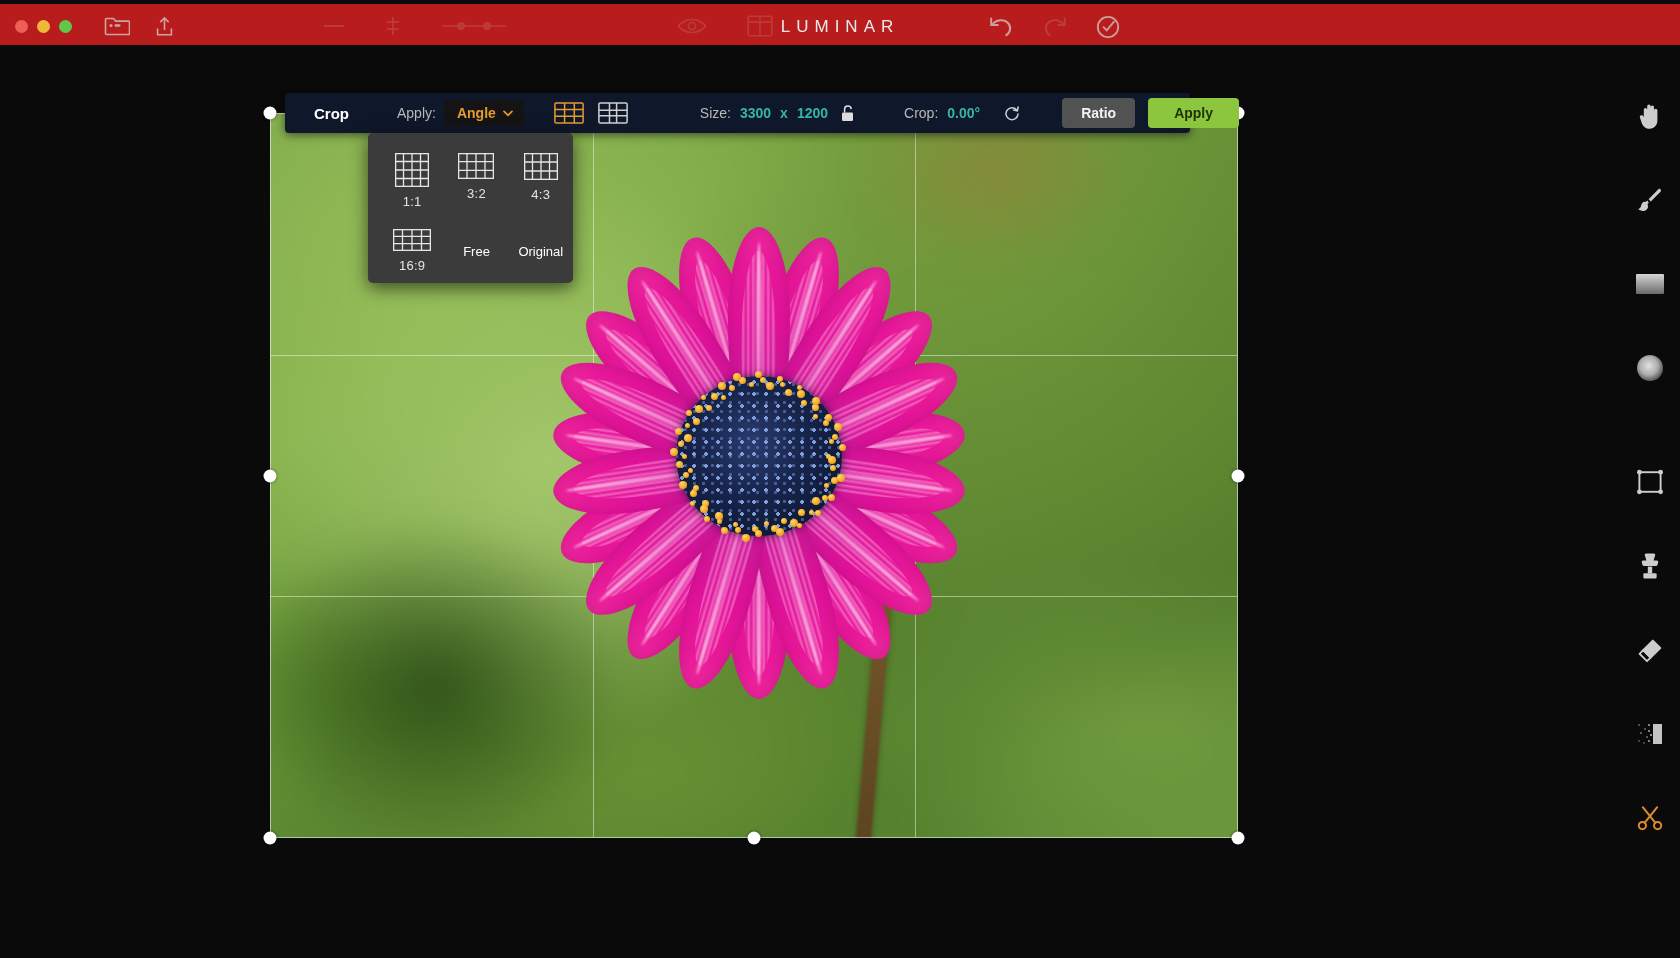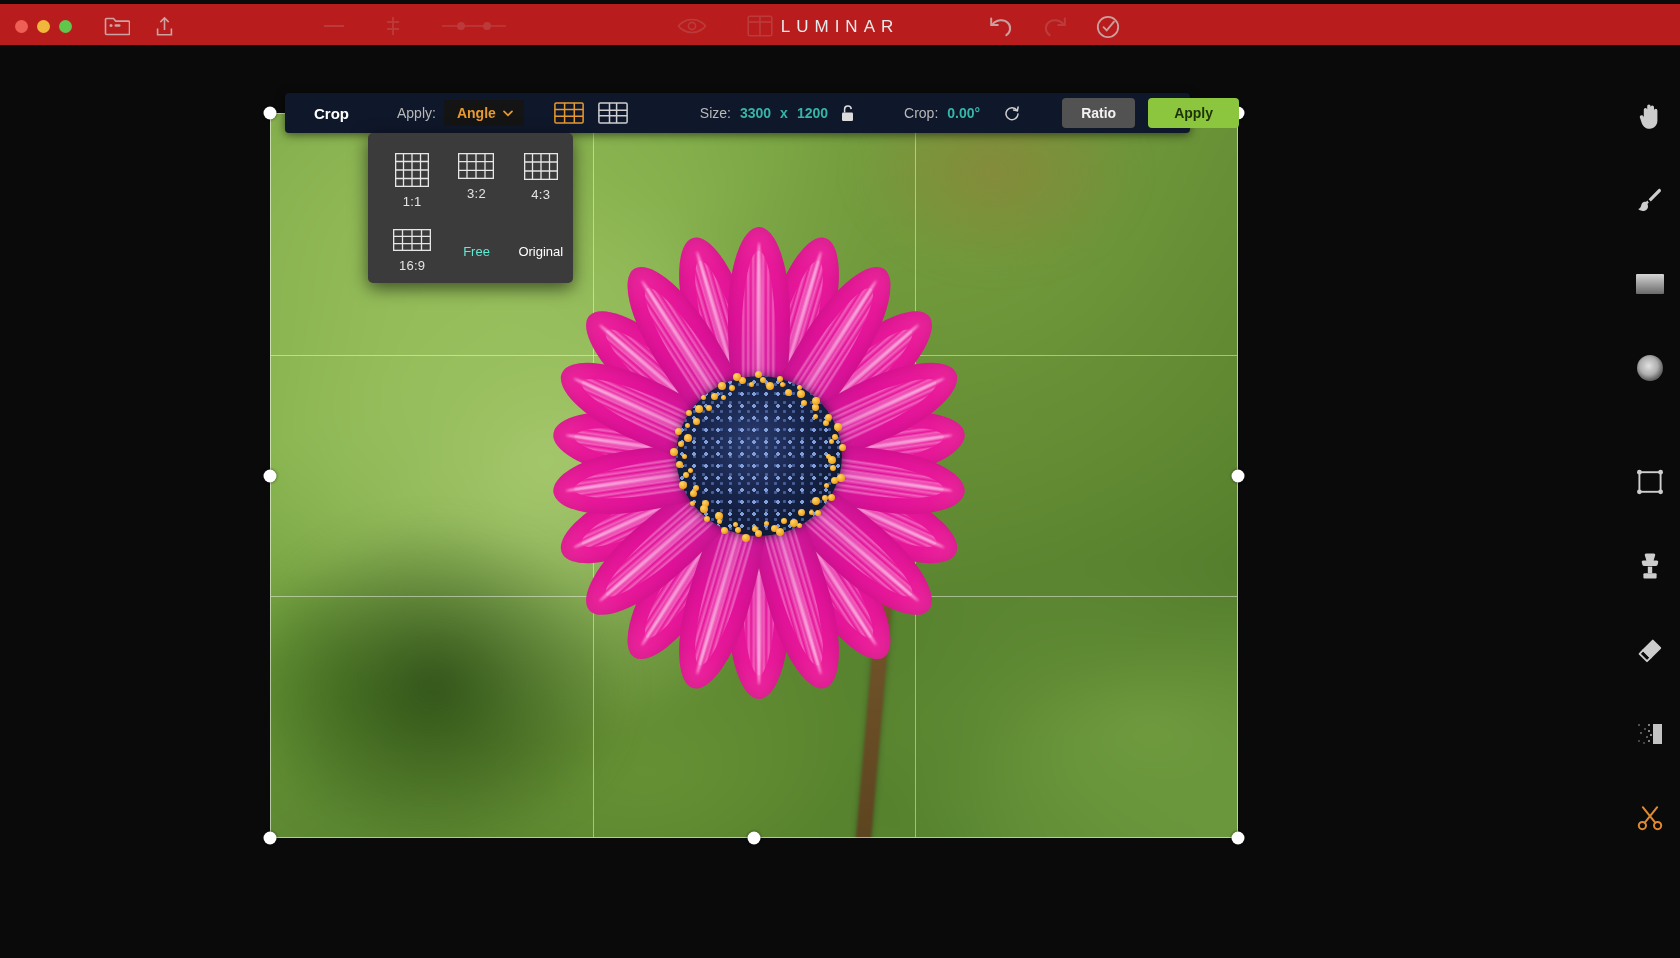--- a/index.html
+++ b/index.html
@@ -256,21 +256,21 @@
   .rm-row {
     display: grid;
     grid-template-columns: 1fr 1fr 1fr;
     align-items: start;
     justify-items: center;
   }
   .rm-row.r2 { margin-top: 20px; align-items: center; }
   .rm-item { display: flex; flex-direction: column; align-items: center; gap: 7px; cursor: pointer; }
   .rm-cap { color: #e4e4e4; font-size: 13px; letter-spacing: .3px; }
   .rm-text { color: #ffffff; font-size: 13px; cursor: pointer; }
-  .rm-text.active { color: #5eead4; }
+  .rm-text.active { color: #ffffff; }
 
   
   .toolbar-right {
     position: absolute; top: 45px; right: 0;
     width: 60px; height: 913px;
     background: #0a0a0a;
     display: flex; flex-direction: column; align-items: center;
     padding-top: 50px;
   }
   .tool {

